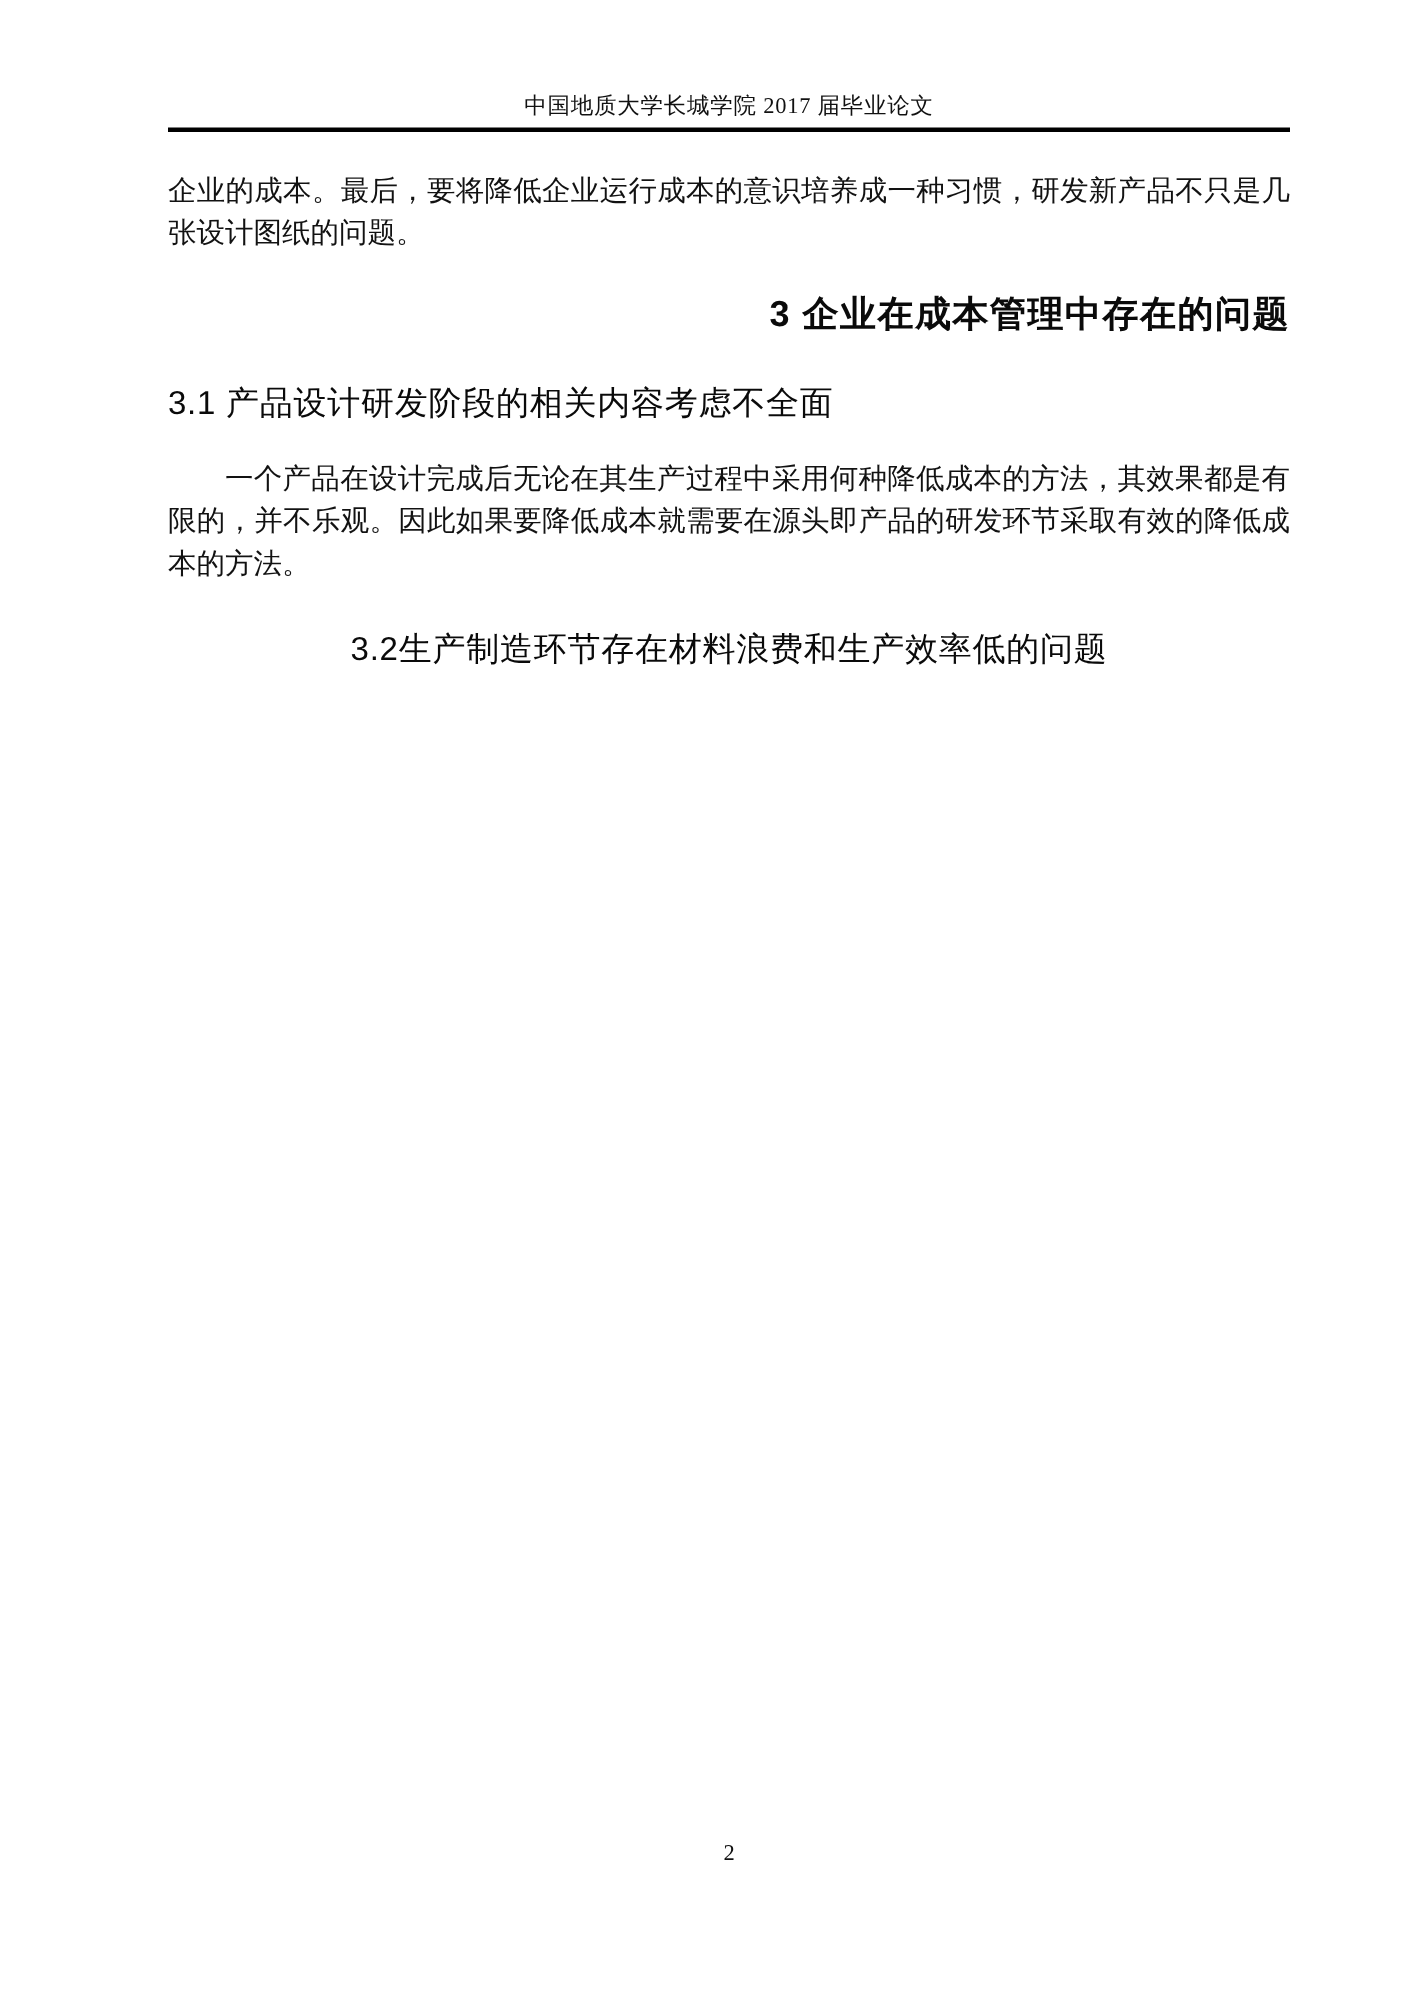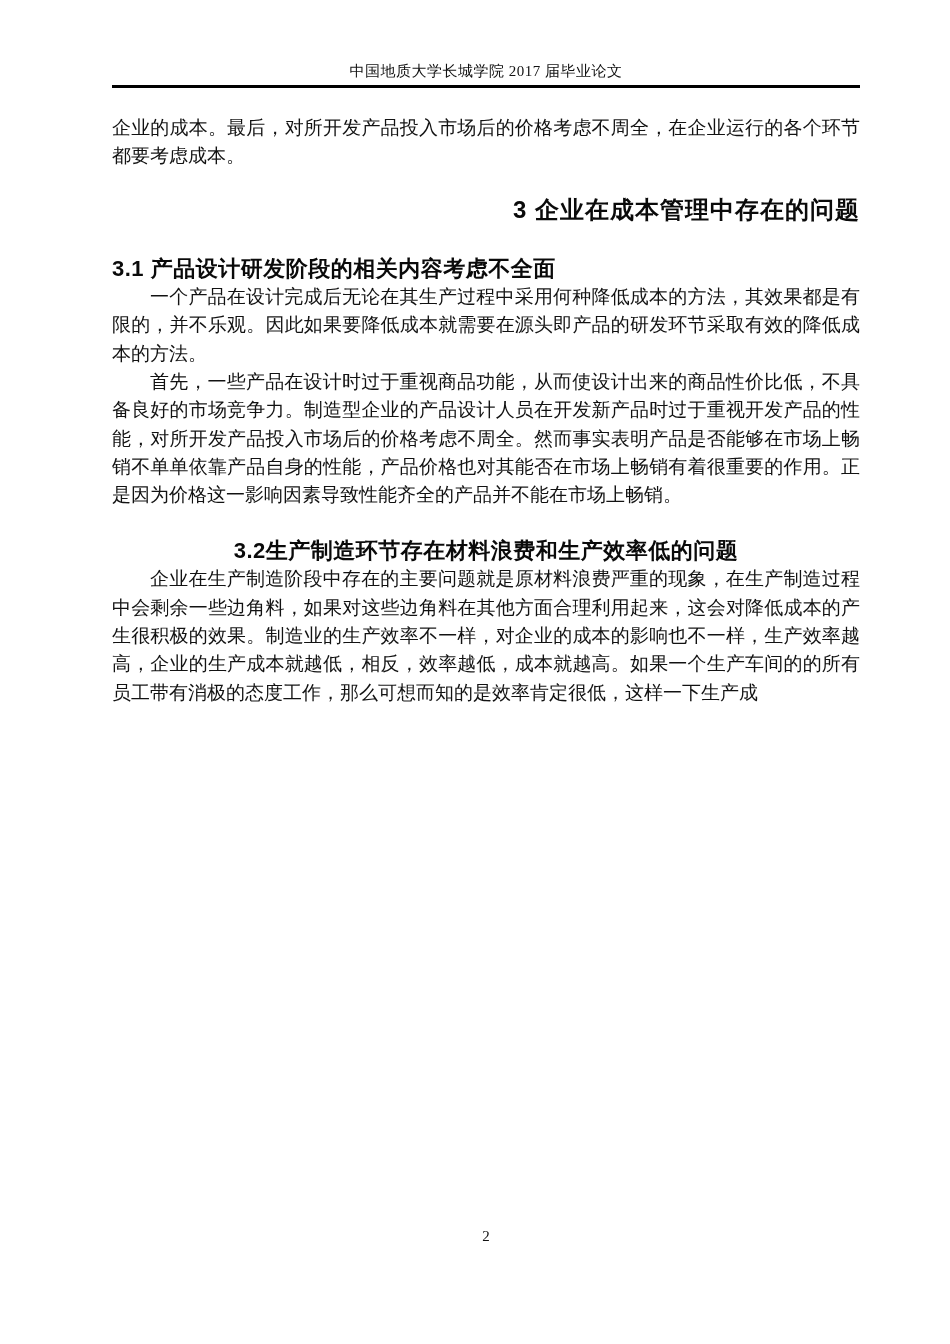--- a/index.html
+++ b/index.html
@@ -42,39 +42,40 @@
     text-align: justify;
     text-justify: inter-ideograph;
     text-indent: 2em;
     color: #121212;
   }
   p.continuation {
     text-indent: 0;
     margin-top: 26px;
   }
   p.first-after-heading {
+    margin-top: 23px;
   }
   p.first-after-heading-2 {
     margin-top: 33px;
   }
   h1.chapter-heading {
     margin: 24px 0 0 0;
     font-size: 24px;
     line-height: 31px;
     font-weight: 700;
     text-align: right;
     font-family: "Liberation Sans", "DejaVu Sans", sans-serif;
     letter-spacing: 1px;
     color: #0a0a0a;
   }
   h2.section-heading {
     margin: 30px 0 0 0;
     font-size: 22px;
     line-height: 28px;
-    font-weight: 700;
+    font-weight: 400;
     text-align: left;
     font-family: "Liberation Sans", "DejaVu Sans", sans-serif;
     letter-spacing: 0.5px;
     color: #0a0a0a;
   }
   h2.section-heading-2 {
     margin-top: 28px;
     text-align: center;
   }
   .page-footer {
@@ -91,33 +92,31 @@
 </head>
 <body>
 
 <div class="page">
   <div class="content">
 
     <div class="running-header">中国地质大学长城学院 2017 届毕业论文</div>
 
     <div class="header-rule"></div>
 
-    <p class="body-text continuation">企业的成本。最后，对所开发产品投入市场后的价格考虑不周全，在企业运行的各个环节都要考虑成本。</p>
+    <p class="body-text continuation">企业的成本。最后，要将降低企业运行成本的意识培养成一种习惯，研发新产品不只是几张设计图纸的问题。</p>
 
     <h1 class="chapter-heading">3 企业在成本管理中存在的问题</h1>
 
     <h2 class="section-heading">3.1 产品设计研发阶段的相关内容考虑不全面</h2>
 
     <p class="body-text first-after-heading">一个产品在设计完成后无论在其生产过程中采用何种降低成本的方法，其效果都是有限的，并不乐观。因此如果要降低成本就需要在源头即产品的研发环节采取有效的降低成本的方法。</p>
 
-    <p class="body-text">首先，一些产品在设计时过于重视商品功能，从而使设计出来的商品性价比低，不具备良好的市场竞争力。制造型企业的产品设计人员在开发新产品时过于重视开发产品的性能，对所开发产品投入市场后的价格考虑不周全。然而事实表明产品是否能够在市场上畅销不单单依靠产品自身的性能，产品价格也对其能否在市场上畅销有着很重要的作用。正是因为价格这一影响因素导致性能齐全的产品并不能在市场上畅销。</p>
 
 
 
     <h2 class="section-heading section-heading-2">3.2生产制造环节存在材料浪费和生产效率低的问题</h2>
 
 
-    <p class="body-text">企业在生产制造阶段中存在的主要问题就是原材料浪费严重的现象，在生产制造过程中会剩余一些边角料，如果对这些边角料在其他方面合理利用起来，这会对降低成本的产生很积极的效果。制造业的生产效率不一样，对企业的成本的影响也不一样，生产效率越高，企业的生产成本就越低，相反，效率越低，成本就越高。如果一个生产车间的的所有员工带有消极的态度工作，那么可想而知的是效率肯定很低，这样一下生产成</p>
 
   </div>
 
   <div class="page-footer">2</div>
 </div>
 
 </body></html>

